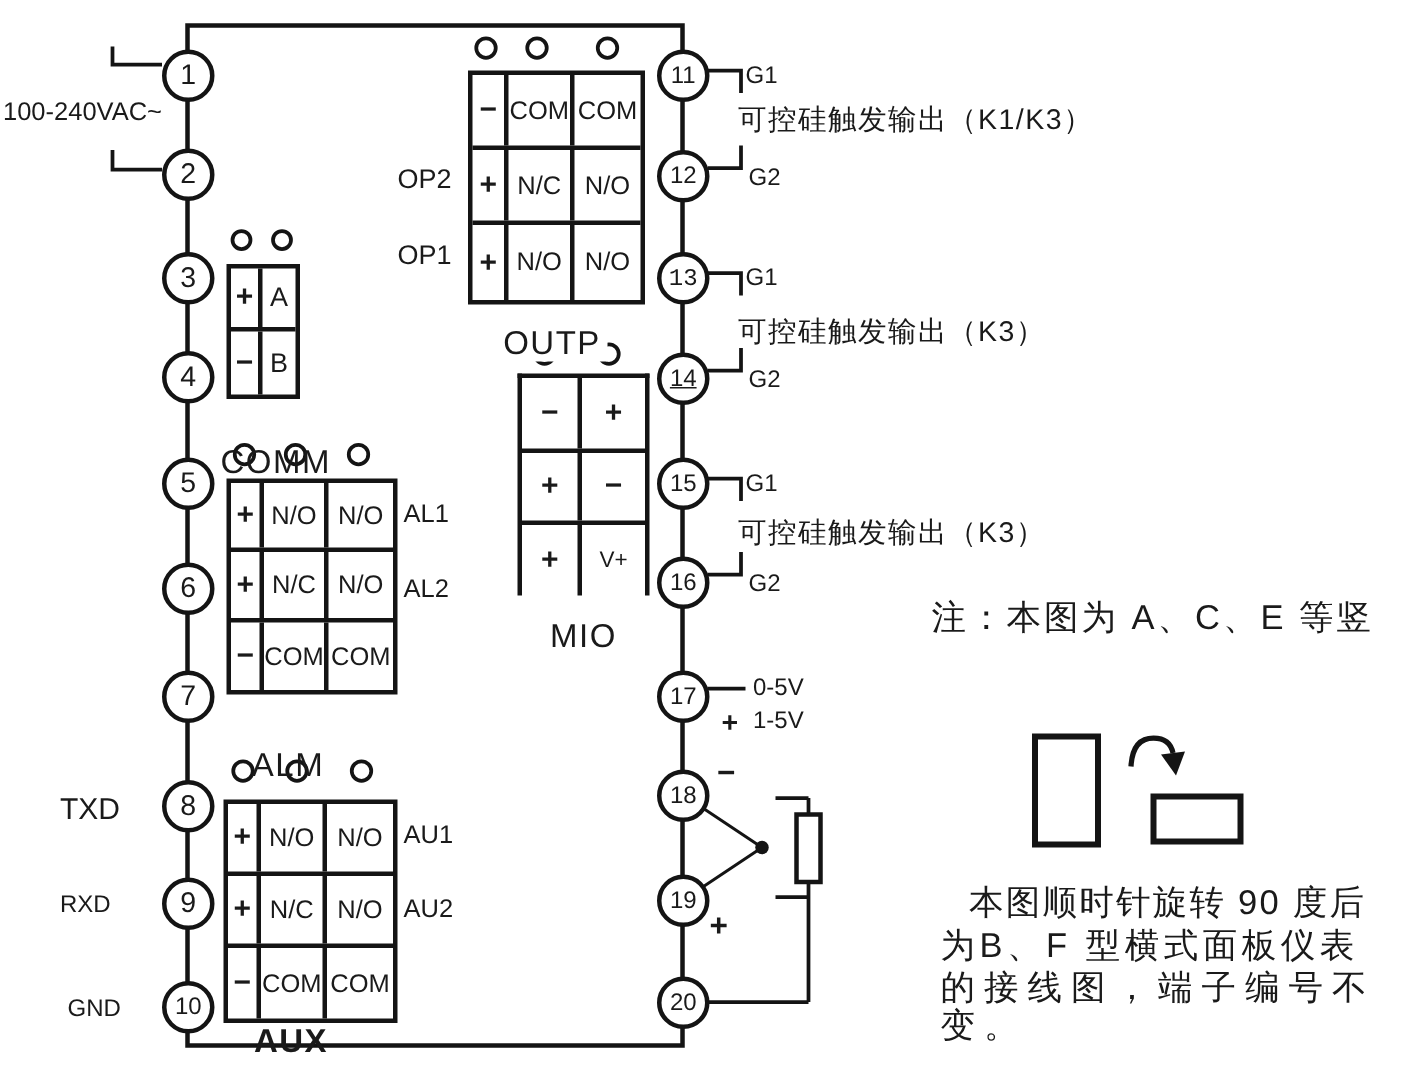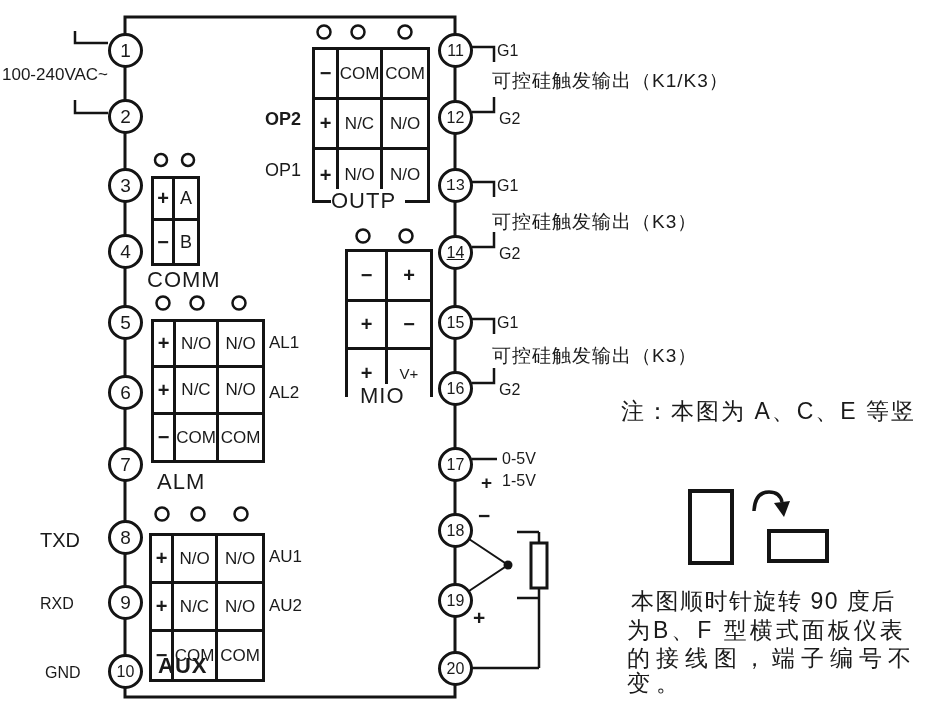--- a/index.html
+++ b/index.html
@@ -15,21 +15,21 @@
   .blk.open-bottom{border-bottom:none;}
   .brow{display:flex;flex:none;box-sizing:border-box;border-bottom:3px solid #141414;}
   .brow.last{border-bottom:none;}
   .bcell{flex:none;display:flex;align-items:center;justify-content:center;box-sizing:border-box;
          border-right:3px solid #141414;font-size:17px;overflow:hidden;}
   .bcell.last{border-right:none;}
   .sym{font-weight:bold;font-size:20px;}
   .vp{font-size:15px;}
   .lbl{position:absolute;white-space:nowrap;z-index:4;line-height:1.1;}
   .t{font-size:22px;letter-spacing:1px;}
-  .ctr{text-align:left;}
+  .ctr{text-align:center;margin-top:28px;}
   .whitebg{background:#fff;}
   .cn{font-size:19px;letter-spacing:1px;}
   .note{font-size:23px;}
 </style>
 </head>
 <body>
 
 <div id="stage">
 
   <svg id="wires" width="950" height="713" viewBox="0 0 950 713">
@@ -177,21 +177,21 @@
       <div class="bcell sym" style="width:24px;">+</div>
       <div class="bcell" style="width:44px;">N/C</div>
       <div class="bcell last" style="width:44px;">N/O</div>
     </div>
     <div class="brow last" style="height:50px;">
       <div class="bcell sym" style="width:24px;">+</div>
       <div class="bcell" style="width:44px;">N/O</div>
       <div class="bcell last" style="width:44px;">N/O</div>
     </div>
   </div>
-  <div class="lbl" style="left:265px;top:110px;font-size:18px;font-weight:bold;">OP2</div>
+  <div class="lbl" style="left:265px;top:110px;font-size:18px;">OP2</div>
   <div class="lbl" style="left:265px;top:161px;font-size:18px;">OP1</div>
   <div class="lbl t ctr whitebg" style="left:331px;top:189px;width:74px;">OUTP</div>
 
   <div class="blk open-bottom" style="left:345px;top:249px;width:88px;height:148px;">
     <div class="brow" style="height:50px;">
       <div class="bcell sym" style="width:40px;">−</div>
       <div class="bcell sym last" style="width:42px;">+</div>
     </div>
     <div class="brow" style="height:48px;">
       <div class="bcell sym" style="width:40px;">+</div>
@@ -222,18 +222,18 @@
   <div class="lbl" style="left:499px;top:381px;font-size:16px;">G2</div>
 
   <div class="lbl" style="left:502px;top:450px;font-size:16px;">0-5V</div>
   <div class="lbl" style="left:481px;top:473px;font-size:19px;font-weight:bold;">+</div>
   <div class="lbl" style="left:502px;top:472px;font-size:16px;">1-5V</div>
 
   <div class="lbl" style="left:478px;top:504px;font-size:21px;font-weight:bold;">−</div>
   <div class="lbl" style="left:473px;top:606px;font-size:21px;font-weight:bold;">+</div>
 
   <div class="lbl note" style="left:621px;top:399px;letter-spacing:2px;">注：本图为 A、C、E 等竖</div>
-  <div class="lbl note" style="left:631px;top:589px;letter-spacing:1.5px;">本图顺时针旋转 90 度后</div>
+  <div class="lbl note" style="left:646px;top:589px;letter-spacing:1.5px;">本图顺时针旋转 90 度后</div>
   <div class="lbl note" style="left:627px;top:618px;letter-spacing:3px;">为B、F 型横式面板仪表</div>
   <div class="lbl note" style="left:627px;top:646px;letter-spacing:6px;">的接线图，端子编号不</div>
   <div class="lbl note" style="left:627px;top:671px;letter-spacing:6px;">变。</div>
 
 </div>
 
 </body></html>

